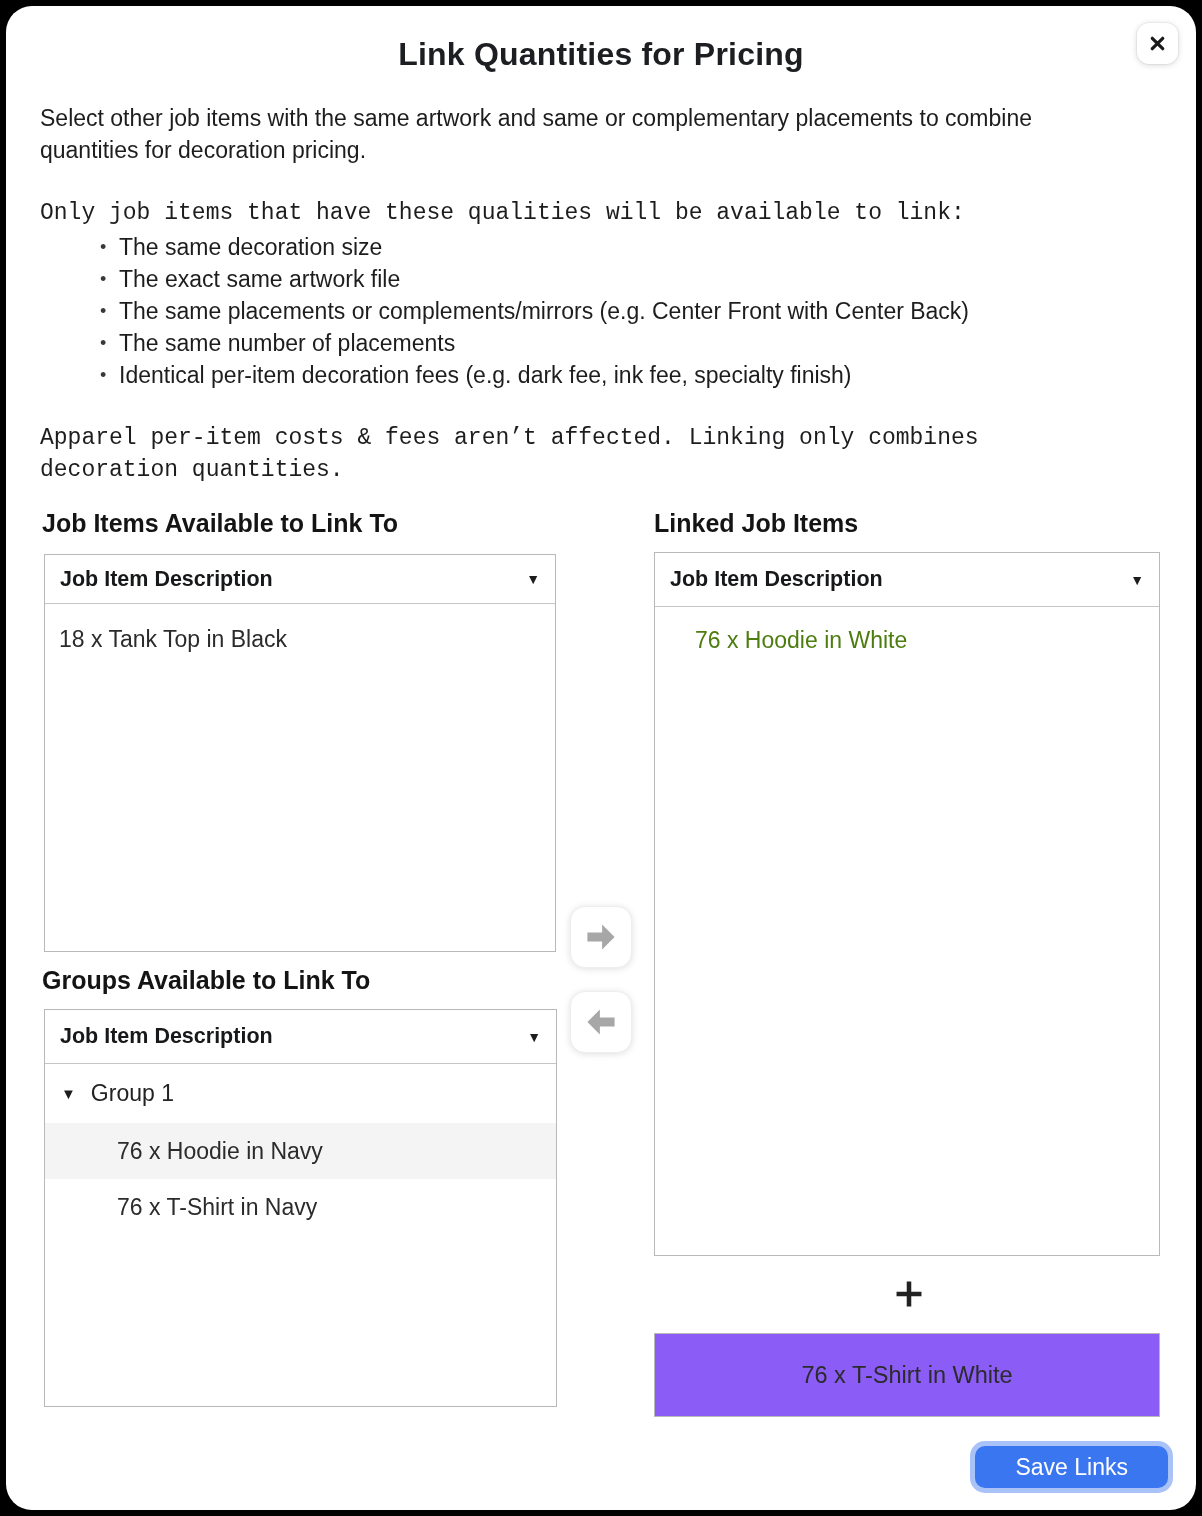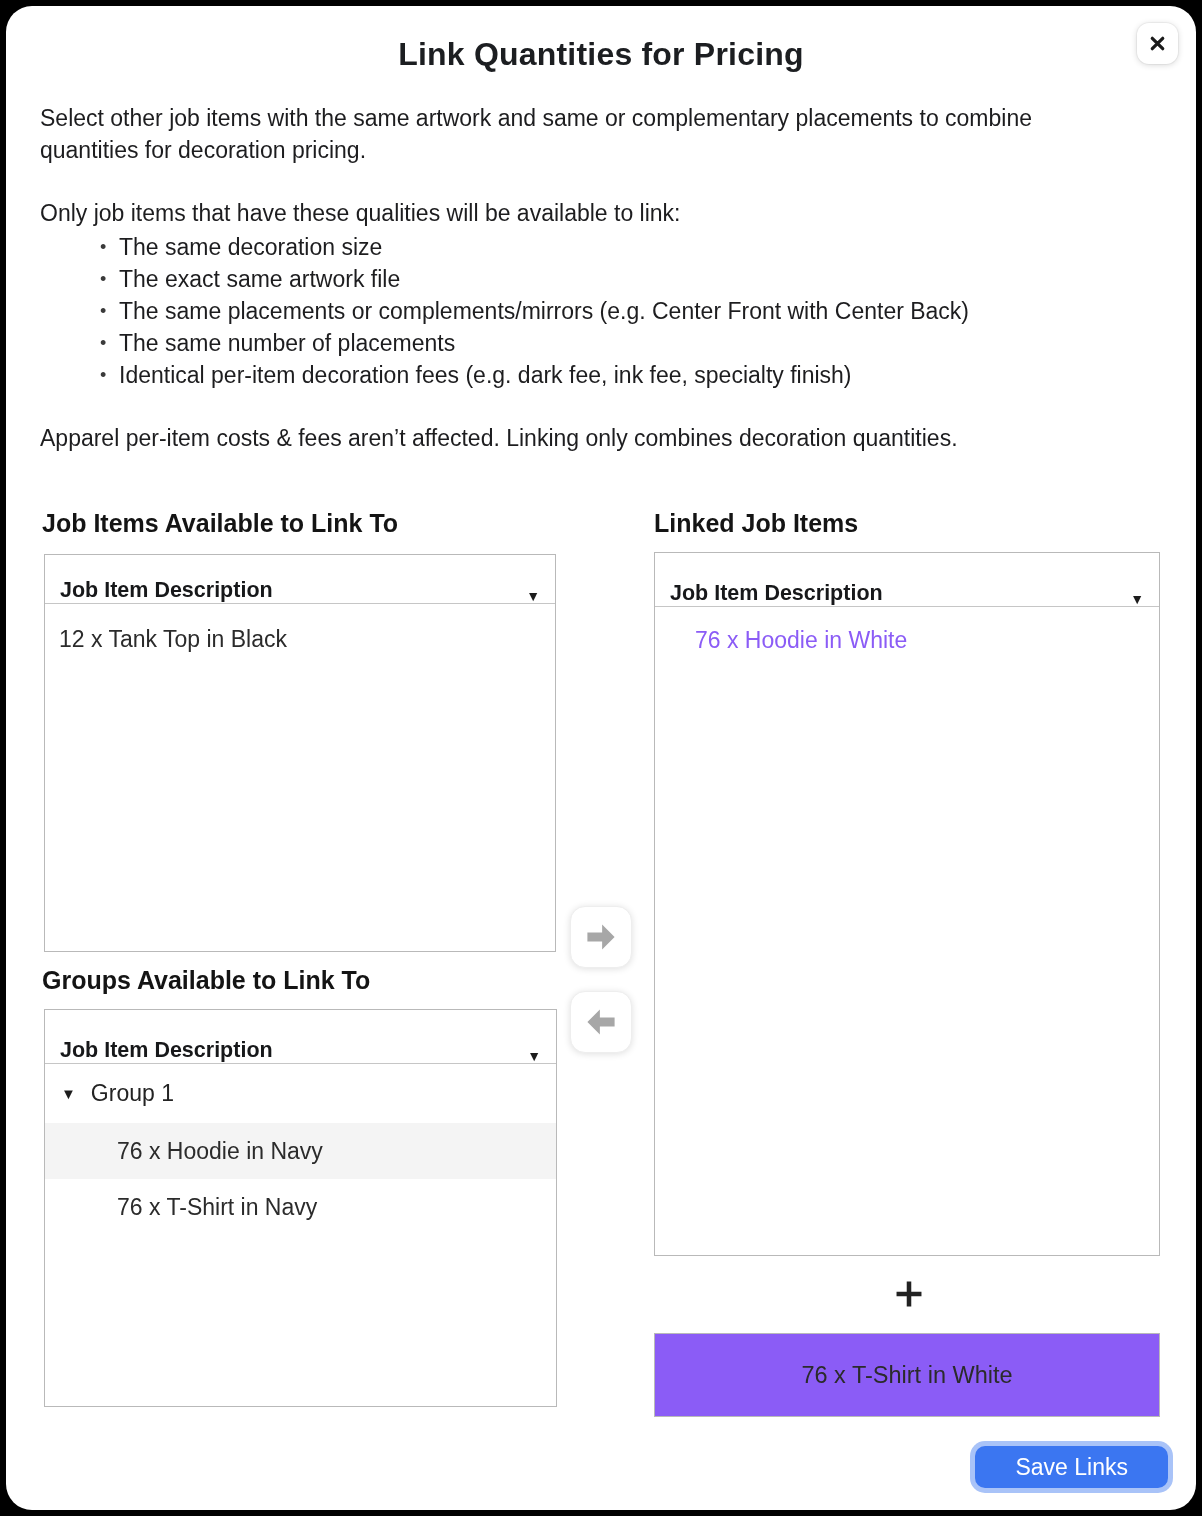--- a/index.html
+++ b/index.html
@@ -21,41 +21,41 @@
     position:absolute; top:17px; right:18px; width:41px; height:41px;
     background:#fff; border:none; border-radius:12px; cursor:pointer;
     box-shadow:0 1px 6px rgba(0,0,0,.16), 0 0 0 1px rgba(0,0,0,.04);
     display:flex; align-items:center; justify-content:center; padding:0;
   }
   .copy {
     position:absolute; left:34px; top:96px; width:1090px;
     font-size:23px; line-height:32px; color:#1d1d1f;
   }
   .copy p { margin:0; }
-  .copy .p-gap { margin-top:31px; }
+  .copy .p-gap { margin-top:31px;font-family:Liberation Mono, monospace; }
   ul.qualities { list-style:none; margin:2px 0 0; padding:0 0 0 60px; }
   ul.qualities li { position:relative; padding-left:19px; line-height:32px; color:#1d1d1f; }
   ul.qualities li::before {
     content:"•"; position:absolute; left:0; top:0; font-size:18px; color:#3a3a3a;
   }
   .panel-heading {
     position:absolute; margin:0; font-size:25px; font-weight:700; color:#141414;
   }
   .tbl {
     position:absolute; box-sizing:border-box; background:#fff;
     border:1px solid #b9b9b9;
   }
   .thead {
-    display:flex; align-items:flex-end; justify-content:space-between;
+    display:flex; align-items:center; justify-content:space-between;
     padding:0 15px; border-bottom:1px solid #c6c6c6; box-sizing:border-box;
     font-weight:700; font-size:21.5px; color:#17181a; cursor:pointer;
   }
   .caret { font-size:14px; color:#1c1c1c; line-height:1; }
   .row-available { padding:22px 14px; font-size:23px; color:#2b2b2b; cursor:pointer; }
-  .row-linked { padding:20px 40px; font-size:23px; color:#8b5cf6; cursor:pointer; }
+  .row-linked { padding:20px 40px; font-size:23px; color:#4d7c0f; cursor:pointer; }
   .grp-header-row {
     height:59px; display:flex; align-items:center; gap:15px;
     padding-left:16px; font-size:23px; color:#232323; cursor:pointer; box-sizing:border-box;
   }
   .grp-header-row .caret { font-size:15px; }
   .grp-item-row {
     height:56px; display:flex; align-items:center; padding-left:72px;
     font-size:23px; color:#2b2b2b; cursor:pointer; box-sizing:border-box;
   }
   .grp-item-row.selected { background:#f4f4f4; }
@@ -111,21 +111,21 @@
     <p class="p-gap">Apparel per-item costs &amp; fees aren’t affected. Linking only combines decoration quantities.</p>
   </div>
 
   <h2 class="panel-heading" style="left:36px; top:503px;">Job Items Available to Link To</h2>
 
   <div class="tbl" style="left:38px; top:548px; width:512px; height:398px;">
     <div class="thead" style="height:49px;">
       <span>Job Item Description</span>
       <span class="caret">▼</span>
     </div>
-    <div class="row-available">12 x Tank Top in Black</div>
+    <div class="row-available">18 x Tank Top in Black</div>
   </div>
 
   <h2 class="panel-heading" style="left:648px; top:503px;">Linked Job Items</h2>
 
   <div class="tbl" style="left:648px; top:546px; width:506px; height:704px;">
     <div class="thead" style="height:54px;">
       <span>Job Item Description</span>
       <span class="caret">▼</span>
     </div>
     <div class="row-linked">76 x Hoodie in White</div>

